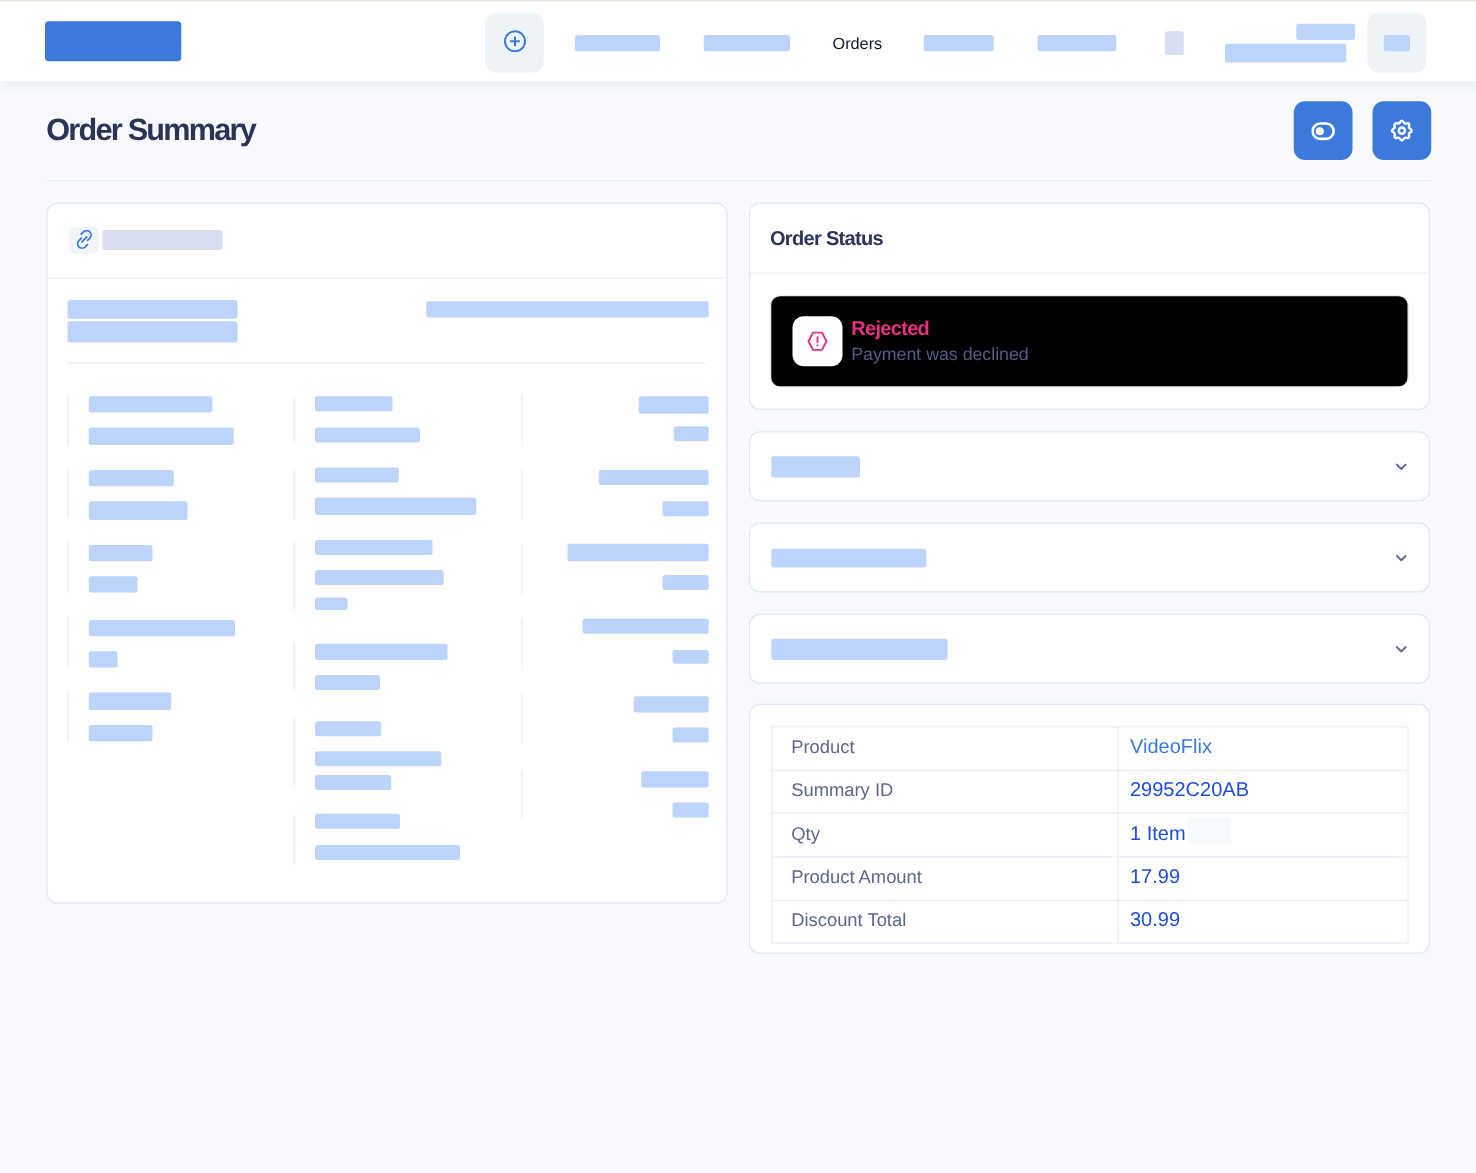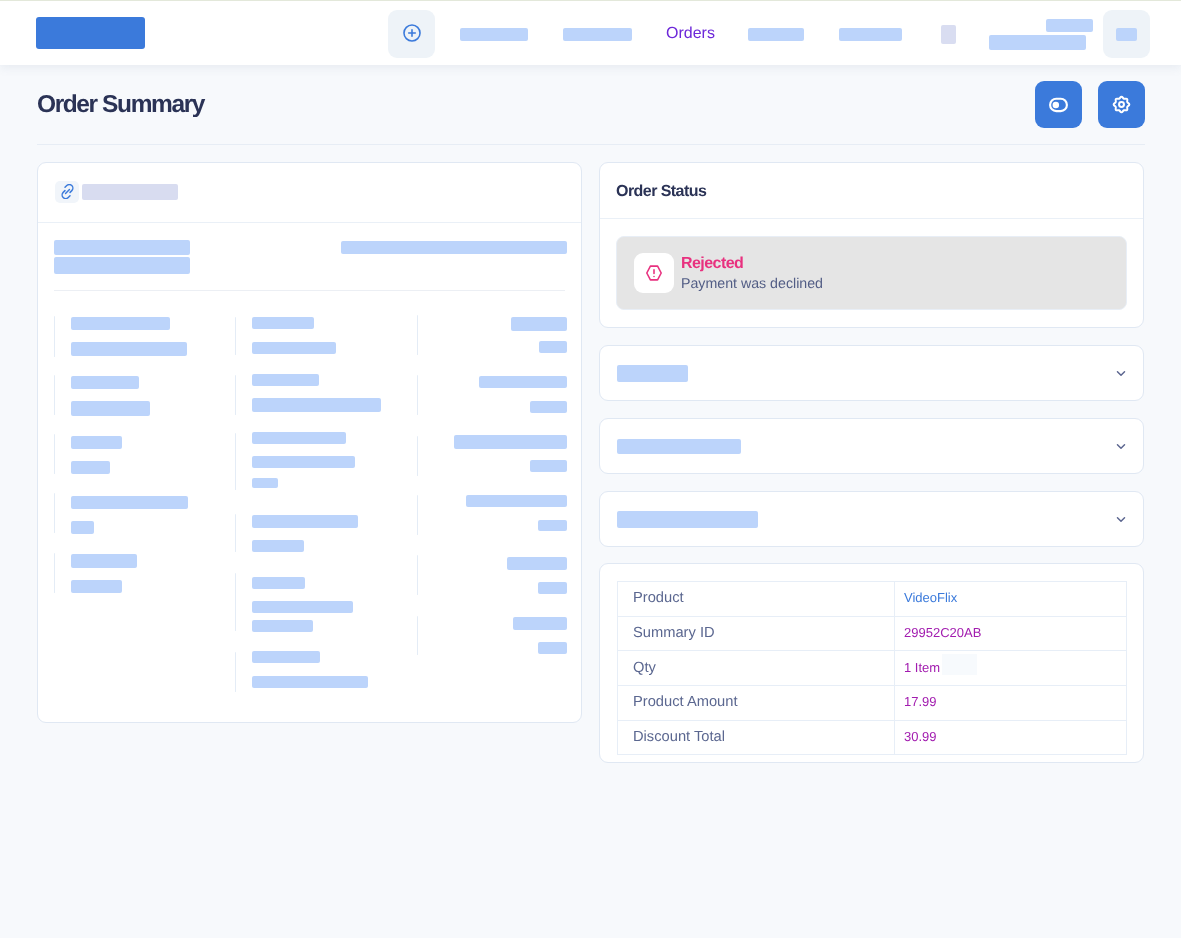--- a/index.html
+++ b/index.html
@@ -5,21 +5,21 @@
 <style>
   *{box-sizing:border-box;margin:0;padding:0;-webkit-font-smoothing:antialiased;text-rendering:geometricPrecision}
   html,body{width:1181px;height:938px;overflow:hidden}
   body{font-family:"Liberation Sans",sans-serif;background:#f7f9fc;color:#3f4b72;-webkit-font-smoothing:antialiased}
   .sk{background:#bcd4fb;border-radius:2px;display:block;flex:none}
   
   .topbar{height:65px;border-top:1.5px solid #e3e8da;background:#ffffff;display:flex;align-items:center;position:relative;box-shadow:0 3px 9px rgba(100,116,150,.10);z-index:5}
   .logo{width:109px;height:32px;background:#3b7adb;border-radius:3px;margin-left:36px;flex:none}
   .nav{display:flex;align-items:center;position:absolute;left:388px;top:9px;height:48px}
   .navbtn{width:47px;height:48px;background:#eef3f8;border-radius:9px;display:flex;align-items:center;justify-content:center;flex:none}
-  .navtext{font-size:16px;color:#6d28d9;white-space:nowrap}
+  .navtext{font-size:13px;color:#0f172a;white-space:nowrap}
   .nav-stack{display:block;position:relative;height:31px;flex:none}
   .tc-title-sk{background:#d8dcf0;margin-left:3px;margin-top:-2px}
   
   .pagehead{height:79px;padding:0 36px 0 37px;display:flex;align-items:center;justify-content:space-between}
   .ptitle{font-size:24.5px;font-weight:bold;color:#2b3356;letter-spacing:-1.4px}
   .actbtns{display:flex;gap:16px}
   .actbtn{width:47px;height:47px;background:#3b7adb;border-radius:9px;display:flex;align-items:center;justify-content:center;border:none;cursor:pointer}
   .hr{height:1px;background:#e7edf5;margin:0 36px 0 37px}
   
   .wrap{display:flex;padding:17px 37px 0 37px;gap:17px;align-items:flex-start}
@@ -32,36 +32,36 @@
   .tc-head{height:60px;display:flex;align-items:center;padding-left:17px;border-bottom:1px solid #eaf0f7}
   .linkbox{width:24px;height:22px;margin-top:-2px;background:#f1f5fa;border-radius:5px;display:flex;align-items:center;justify-content:center;flex:none}
   .tc-sub{display:flex;justify-content:space-between;align-items:flex-start;padding:17px 16px 0 16px}
   .tc-divider{height:1px;background:#eceff4;margin:16px 16px 0 16px;position:relative}
   .tc-cols{position:relative;height:408px;margin-top:23px}
   .tcol{position:absolute;top:0;left:0}
   .trowline{position:absolute;width:1.3px;background:#e4ecf6;border-radius:1px}
   .tbar{position:absolute}
   
   .os-body{padding:17px 16px 17px 16px}
-  .os-alert{border:1px solid #e8eef6;border-radius:8px;background:#e5e5e5;height:74px;display:flex;align-items:center;padding-left:17px}
+  .os-alert{border:1px solid #e8eef6;border-radius:8px;background:#000000;height:74px;display:flex;align-items:center;padding-left:17px}
   .os-iconbox{width:40px;height:40px;background:#fff;border-radius:9px;display:flex;align-items:center;justify-content:center;flex:none}
   .os-texts{margin-left:7px}
   .os-title{font-size:16px;font-weight:bold;color:#e8317f;line-height:18px;letter-spacing:-0.55px;margin-top:2px}
   .os-desc{font-size:14.2px;color:#525d85;line-height:19px;margin-top:2px}
   
   .acc{margin-top:17px;height:56px;background:#fff;border:1px solid #e0e8f3;border-radius:9px;display:flex;align-items:center;justify-content:space-between;padding:0 14px 0 17px}
   .chev{flex:none}
   
   .pd-card{margin-top:16px}
   .pd-head{justify-content:space-between;padding:0 17px}
   .pd-body{padding:17px 16px 7px 17px}
   .pd-table{border-collapse:collapse;width:100%;table-layout:fixed}
-  .pd-table td{border:1px solid #e7eef7;height:34.7px;padding:0 0 1px 16px;font-size:13px;line-height:18px;vertical-align:middle}
+  .pd-table td{border:1px solid #e7eef7;height:34.7px;padding:0 0 1px 16px;font-size:16px;line-height:18px;vertical-align:middle}
   .pd-table td.k{color:#5b6790;width:277px;padding-left:15px;font-size:14.7px}
-  .pd-table td.v{color:#a21caf;padding-left:9px;position:relative}
+  .pd-table td.v{color:#1d4ed8;padding-left:9px;position:relative}
   .pd-table td.v.link{color:#3b7adb}
   .ghost{display:inline-block;width:35px;height:21px;background:#f7fafd;position:absolute;margin-left:2px;margin-top:-5px}
 </style>
 </head>
 <body>
 
 <div class="topbar">
   <div class="logo"></div>
   <div class="nav" id="main-nav">
     <div class="navbtn" id="add-button">

